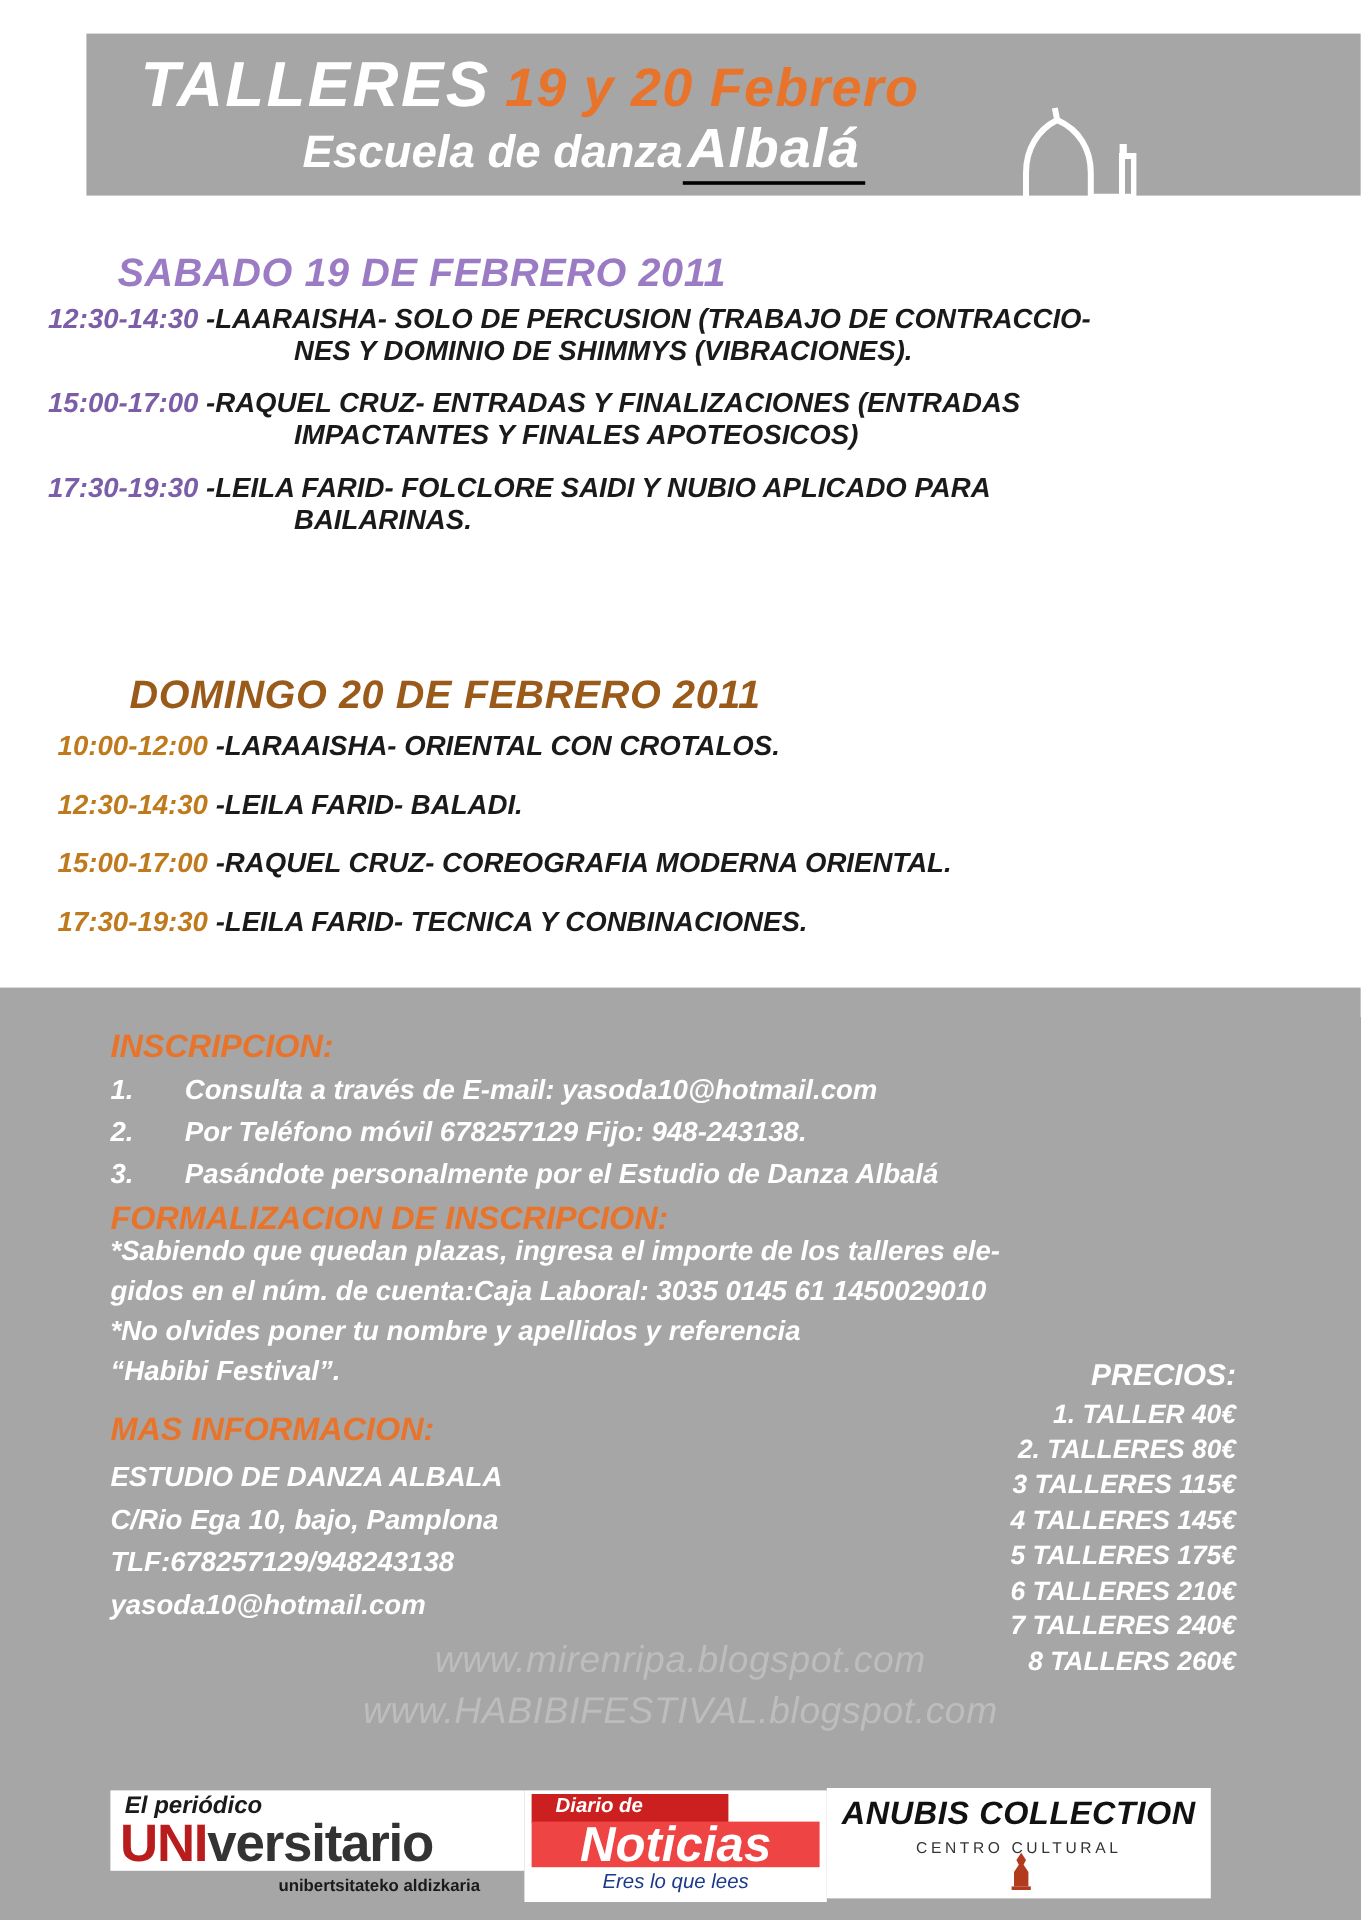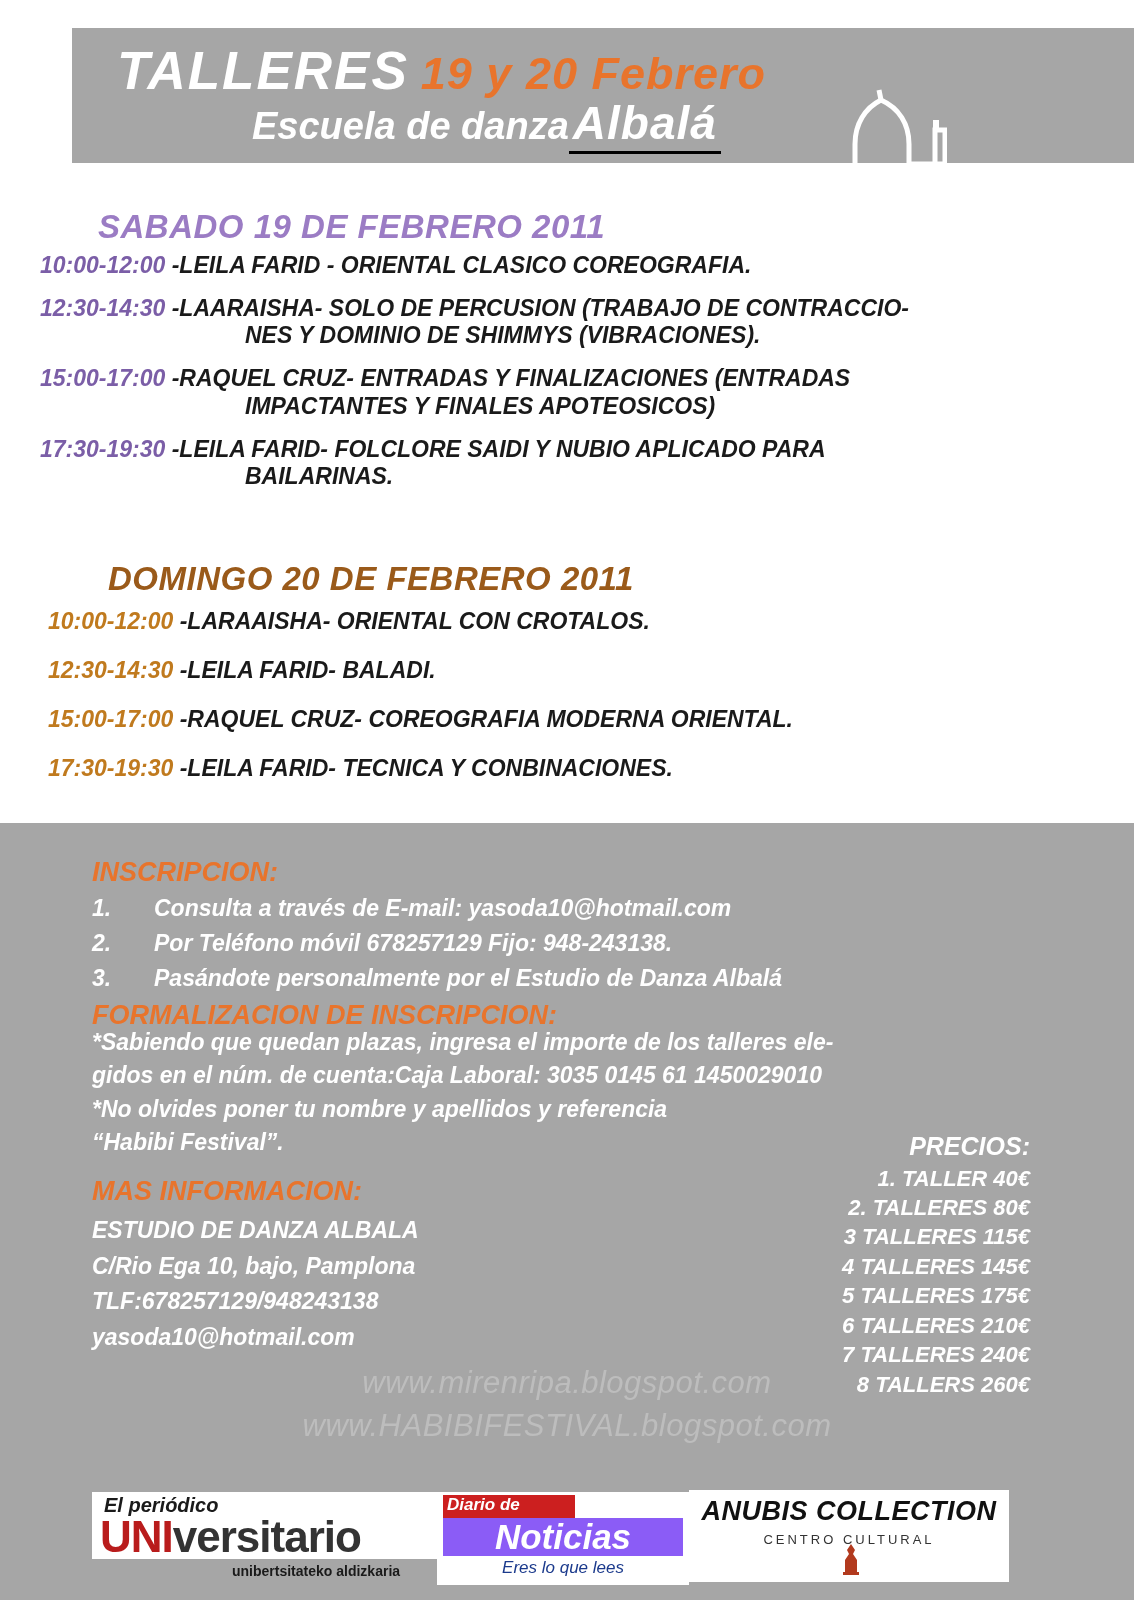--- a/index.html
+++ b/index.html
@@ -220,36 +220,36 @@
     position: absolute;
     left: 140px; top: 71px;
     font-size: 14px;
     color: #1a1a1a;
     font-weight: bold;
   }
 
   .dn-band {
     position: absolute;
     left: 6px; top: 3px;
-    width: 132px; height: 24px;
+    width: 164px; height: 24px;
     background: #cc1f1f;
     color: #ffffff;
     font-size: 17px;
     font-style: italic;
     font-weight: bold;
-    padding-left: 4px;
+    padding-left: 20px;
     box-sizing: border-box;
   }
   .dn-main {
     position: absolute;
     left: 6px; top: 26px;
     width: 240px; height: 38px;
-    background: #8b5cf6;
-    color: #ffffff;
-    font-size: 35px;
+    background: #ef4444;
+    color: #ffffff;
+    font-size: 41px;
     font-weight: bold;
     font-style: italic;
     text-align: center;
     line-height: 38px;
   }
   .dn-sub {
     position: absolute;
     left: 0; top: 66px;
     width: 252px;
     text-align: center;
@@ -309,24 +309,20 @@
     <path d="M62 4 L64 14 C82 22 92 38 92 58 L92 78 L128 78 L128 44 L118 44 L118 78" fill="none" stroke="#ffffff" stroke-width="5"></path>
     <path d="M38 78 L38 58 C38 38 48 22 64 14" fill="none" stroke="#ffffff" stroke-width="5"></path>
     <rect x="116" y="34" width="6" height="12" fill="#ffffff"></rect>
   </svg>
 </div>
 
 <div class="day-title" id="sat-title">SABADO 19 DE FEBRERO 2011</div>
 
 <div class="sched" id="sat-list">
   <span class="row">
-    <span class="time-sat">10:00-12:00</span>
-    <span class="desc">-LEILA FARID - ORIENTAL CLASICO COREOGRAFIA.</span>
-  </span>
-  <span class="row">
     <span class="time-sat">12:30-14:30</span>
     <span class="desc">-LAARAISHA- SOLO DE PERCUSION (TRABAJO DE CONTRACCIO-</span>
     <span class="cont desc">NES Y DOMINIO DE SHIMMYS (VIBRACIONES).</span>
   </span>
   <span class="row">
     <span class="time-sat">15:00-17:00</span>
     <span class="desc">-RAQUEL CRUZ- ENTRADAS Y FINALIZACIONES (ENTRADAS</span>
     <span class="cont desc">IMPACTANTES Y FINALES APOTEOSICOS)</span>
   </span>
   <span class="row">

